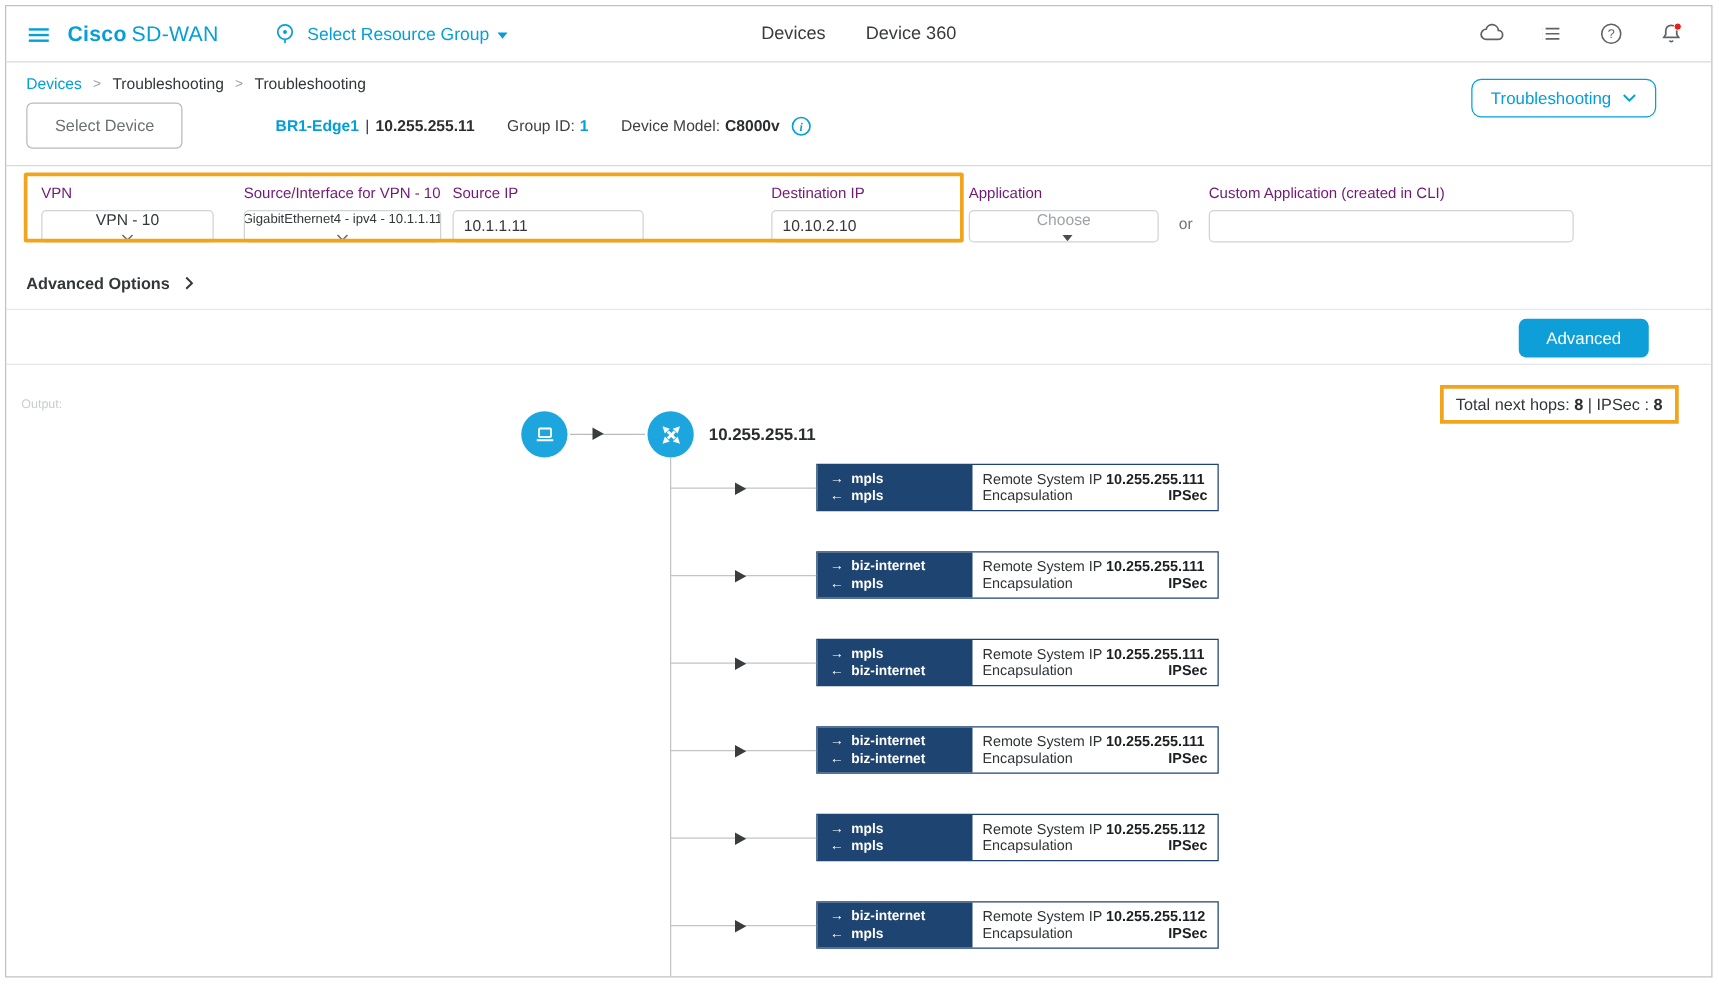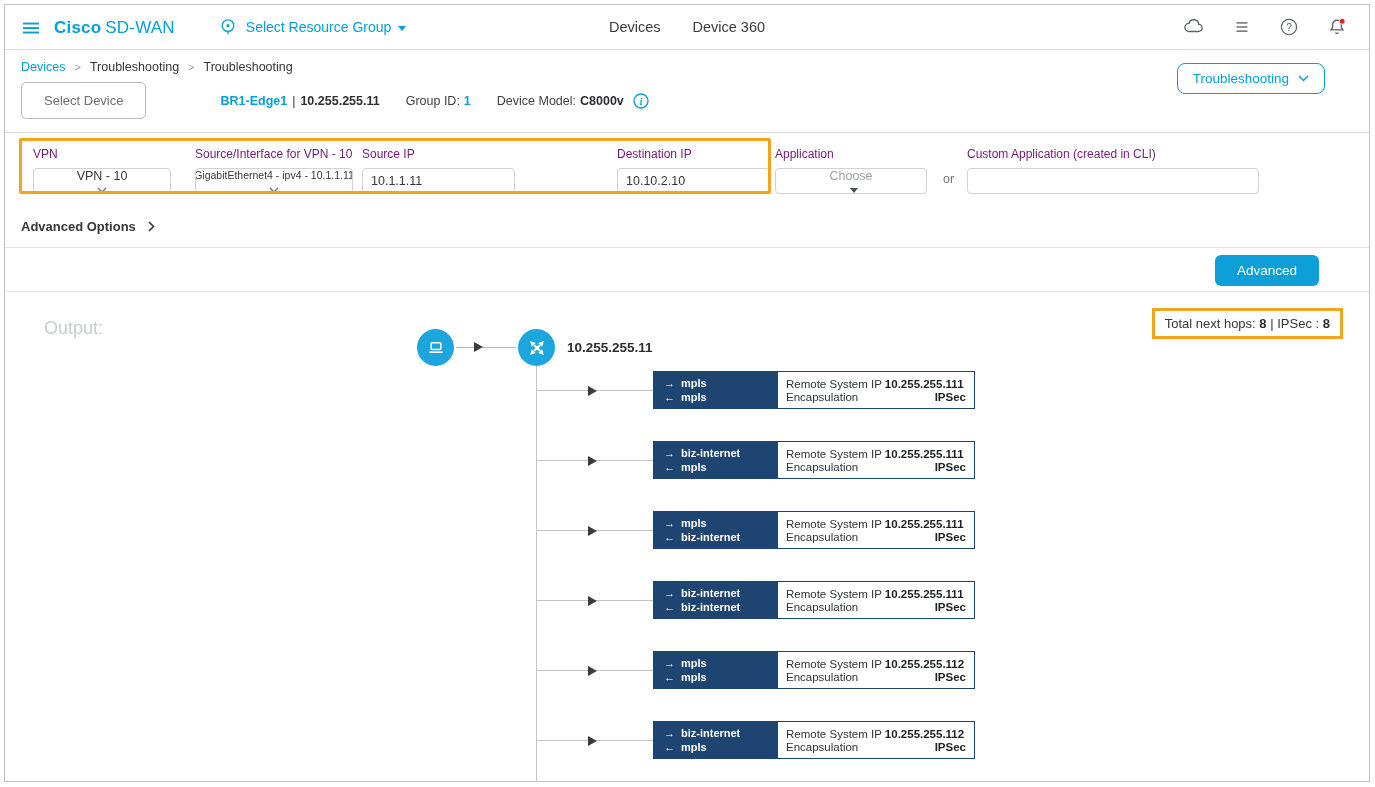--- a/index.html
+++ b/index.html
@@ -51,21 +51,21 @@
   .hl-box { position:absolute; border:3px solid #f2a41c; border-radius:2px; pointer-events:none; z-index:5; }
   .hl-form { left:14px; top:5px; width:752px; height:56px; }
 
   
   .advanced { padding:12px 16px 13px; font-size:13px; font-weight:700; color:#33373a; display:flex; align-items:center; gap:12px; border-bottom:1px solid #e4e6e7; cursor:pointer; }
   .simulate-row { height:44px; border-bottom:1px solid #e4e6e7; position:relative; }
   .simulate-btn { position:absolute; right:50px; top:7px; background:#0e9fd9; color:#fff; border:none; border-radius:6px; font-size:13.5px; padding:8px 22px; cursor:pointer; font-family:inherit; }
 
   
   .panel { position:relative; height:501px; border-bottom:1px solid #dadcdd; }
-  .output-label { position:absolute; left:39px; top:26px; color:#c9cccd; font-size:18px; }
+  .output-label { position:absolute; left:12px; top:26px; color:#c9cccd; font-size:10px; }
   .summary-box { position:absolute; right:26px; top:16px; border:3px solid #f2a41c; padding:5px 10px; font-size:13px; color:#33373a; background:#fff; white-space:nowrap; }
   .summary-box b { color:#2b2e31; }
   .node-circle { position:absolute; width:37px; height:37px; border-radius:50%; background:#1da6de; display:flex; align-items:center; justify-content:center; }
   .laptop-node { left:412px; top:37px; }
   .router-node { left:513px; top:37px; }
   .root-ip { position:absolute; left:562px; top:48px; font-weight:700; font-size:13.5px; color:#2b2e31; }
   .h-connector { position:absolute; left:451px; top:55px; width:60px; height:0; border-top:1.5px solid #b9bbbc; }
   .arrowhead { position:absolute; width:0; height:0; border-top:5px solid transparent; border-bottom:5px solid transparent; border-left:9px solid #3a3d40; }
   .h-connector .arrowhead { left:18px; top:-6px; }
   .v-line { position:absolute; left:531px; top:74px; width:0; height:427px; border-left:1px solid #c2c4c5; }

